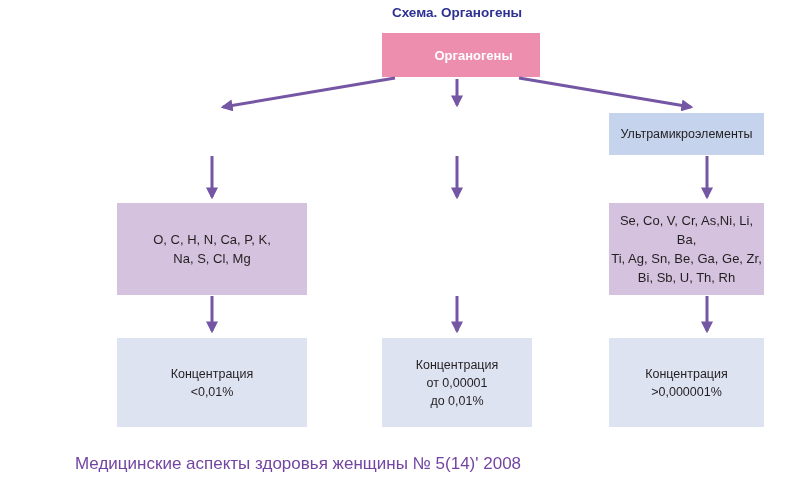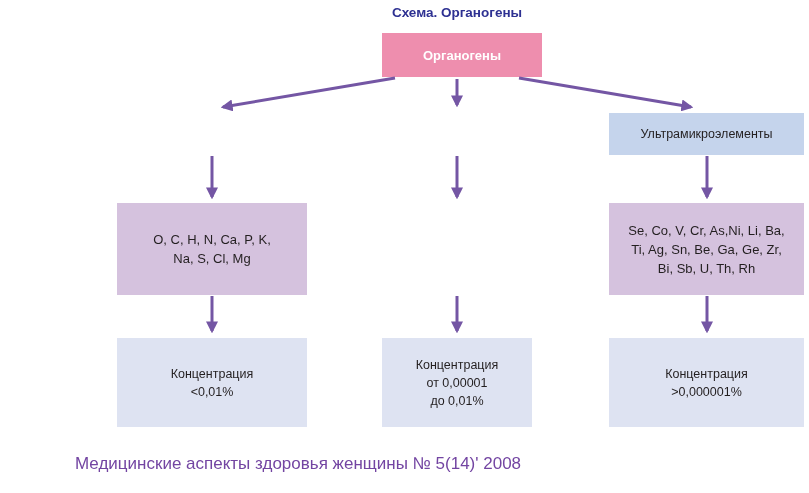--- a/index.html
+++ b/index.html
@@ -23,46 +23,47 @@
   .box {
     position: absolute;
     display: flex;
     align-items: center;
     justify-content: center;
     text-align: center;
     white-space: pre-line;
     color: var(--text, #231f20);
   }
   .root-box {
-    left: 365px; top: 33px; width: 160px; height: 44px;
+    left: 365px; top: 33px; width: 133px; height: 44px;
     background: var(--root_box, #ee8eae);
     color: var(--root_text, #ffffff);
     font-weight: bold;
     font-size: 13px;
+    padding-left: 25px;
   }
   .category-box {
     top: 113px; height: 42px;
     background: var(--category_box, #c5d4ec);
     font-size: 12.5px;
   }
   .elements-box {
     top: 203px; height: 92px;
     background: var(--elements_box, #d5c2de);
     font-size: 13px;
     line-height: 19px;
   }
   .concentration-box {
     top: 338px; height: 89px;
     background: var(--concentration_box, #dee3f2);
     font-size: 12.5px;
     line-height: 18px;
   }
   .col-left  { left: 100px; width: 190px; }
   .col-mid   { left: 365px; width: 150px; }
-  .col-right { left: 592px; width: 195px; }
+  .col-right { left: 592px; width: 155px; }
   .arrows-layer {
     position: absolute;
     left: 0; top: 0;
     pointer-events: none;
   }
   .arrow-line {
     stroke: var(--arrow, #7456a4);
     stroke-width: 3;
     fill: none;
   }

